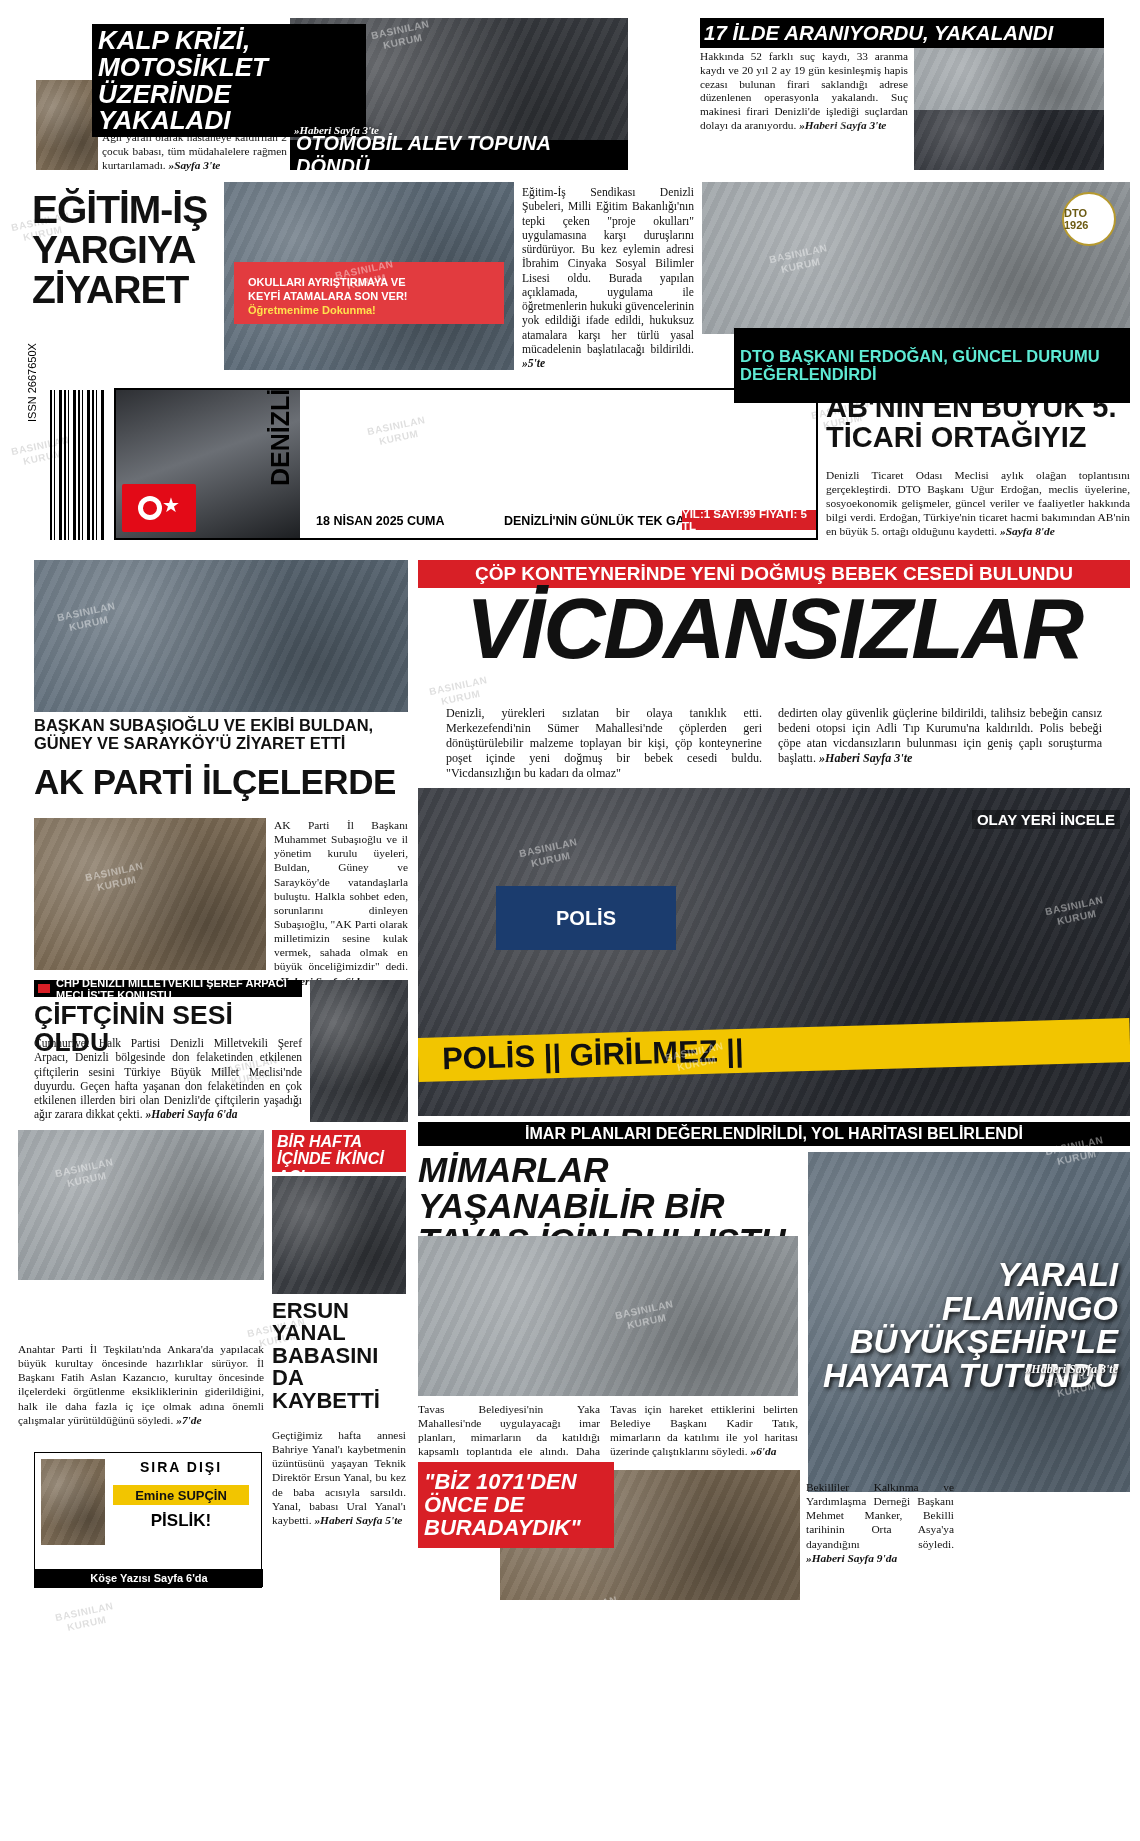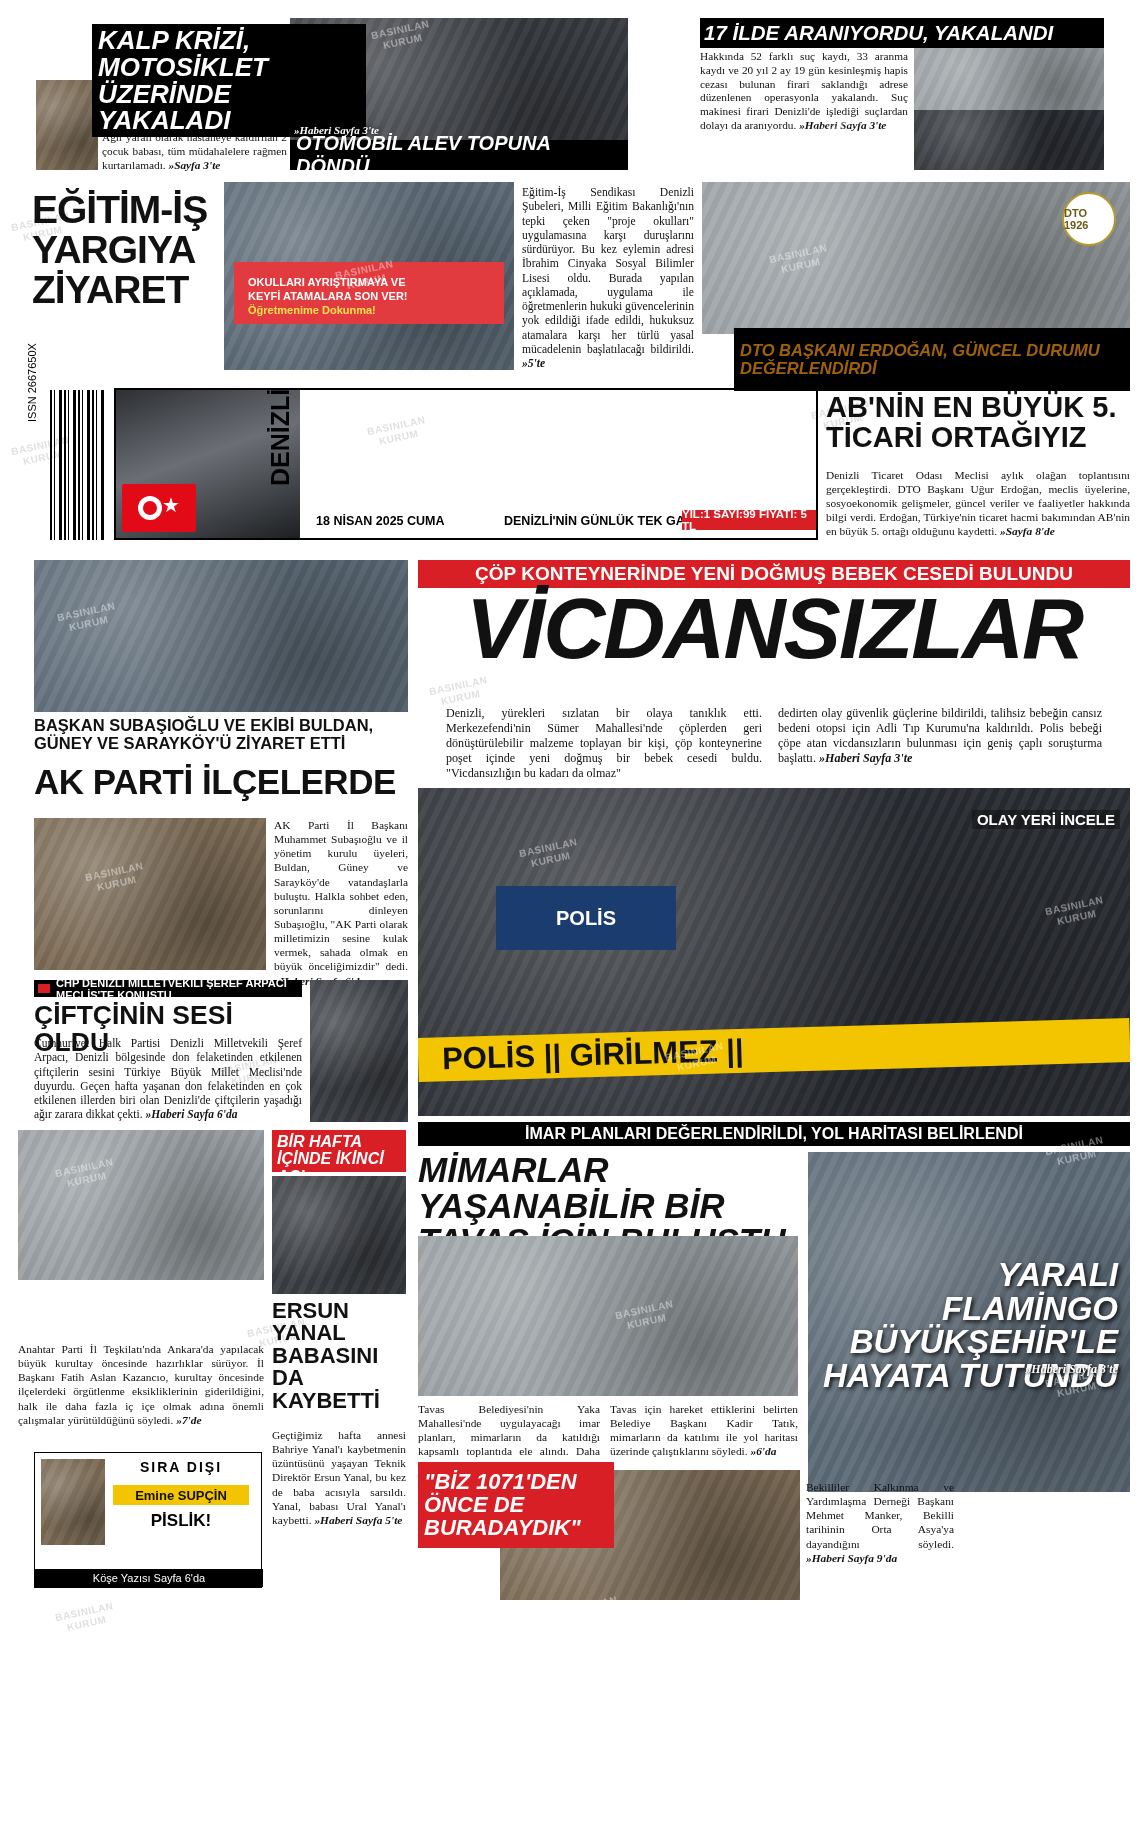--- a/index.html
+++ b/index.html
@@ -109,23 +109,23 @@
     font-size: 39px; line-height: 1.02; color: #111; letter-spacing: -1px;
   }
   #egitim-photo { position: absolute; left: 214px; top: 0; width: 290px; height: 188px; }
   #egitim-text {
     position: absolute; left: 512px; top: 4px; width: 172px;
     font-size: 11.6px; line-height: 1.23;
   }
   #dto-photo { position: absolute; left: 692px; top: 0; width: 428px; height: 152px; }
   #dto-cap {
     position: absolute; left: 724px; top: 146px; width: 396px;
-    background: #000; color: #a16207;
-    font-family: "Liberation Sans", sans-serif; font-weight: bold; font-style: italic;
-    font-size: 16.5px; line-height: 1.12; padding: 13px 6px; z-index: 6;
+    background: #000; color: #5eead4;
+    font-family: "Liberation Sans", sans-serif; font-weight: bold; 
+    font-size: 16.5px; line-height: 1.12; padding: 19px 6px; z-index: 6;
   }
 
   
   #masthead { position: absolute; left: 10px; top: 384px; width: 1120px; height: 166px; }
   #barcode {
     position: absolute; left: 40px; top: 6px; width: 56px; height: 150px;
     background: repeating-linear-gradient(to right, #000 0 2px, #fff 2px 4px, #000 4px 5px, #fff 5px 9px, #000 9px 12px, #fff 12px 14px);
   }
   #issn {
     position: absolute; left: 16px; top: 38px;
@@ -360,21 +360,21 @@
     font-family: "Liberation Sans", sans-serif; font-weight: bold; font-size: 13px;
     display: flex; align-items: center; justify-content: center;
   }
   #kose-title {
     position: absolute; left: 78px; top: 58px; width: 136px; text-align: center;
     font-family: "Liberation Sans", sans-serif; font-weight: bold; font-size: 17px;
   }
   #kose-foot {
     position: absolute; left: 0; bottom: 0; width: 228px; height: 18px;
     background: #000; color: #fff;
-    font-family: "Liberation Sans", sans-serif; font-weight: normal; font-size: 11px;
+    font-family: "Liberation Sans", sans-serif; font-weight: bold; font-size: 11px;
     display: flex; align-items: center; justify-content: center;
   }
 </style>
 </head>
 <body>
 
 <div class="page">
 
   <div id="top-strip">
 

